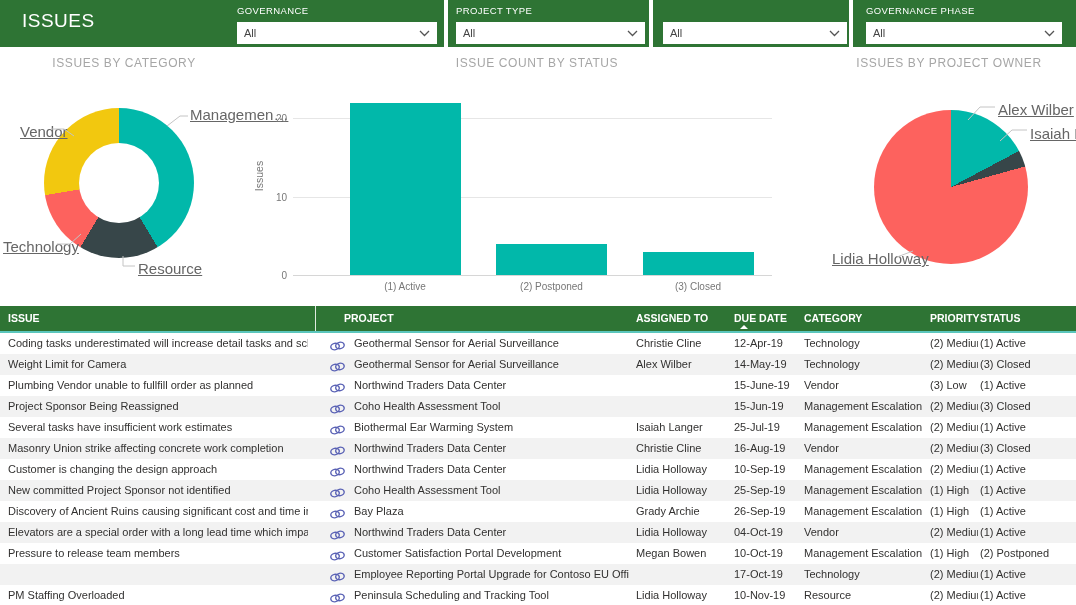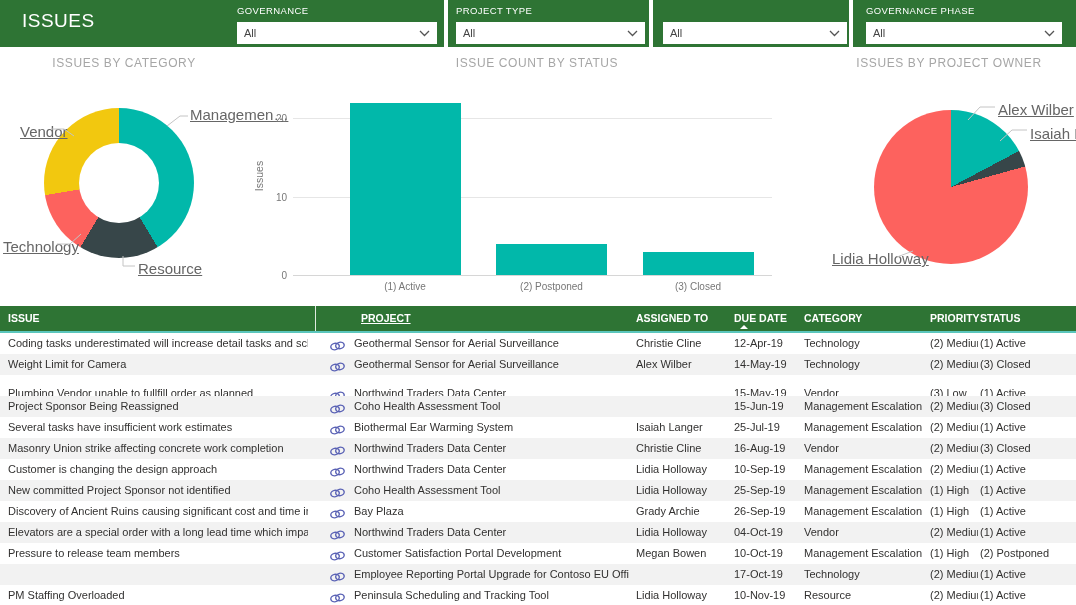--- a/index.html
+++ b/index.html
@@ -135,21 +135,21 @@
       <polyline points="968,120 980,107 995,107"></polyline>
       <polyline points="1000,141 1012,130 1027,130"></polyline>
       <polyline points="897,257 913,251"></polyline>
     </g>
   </svg>
 
   <div class="thead">
     <div class="th-sep"></div>
     <div id="thcells">
         <div class="th" style="left: 8px; width: 300px;">ISSUE</div>
-        <div class="th" style="left: 361px; width: 275px; text-decoration: underline;">PROJECT</div>
+        <div class="th" style="left: 344px; width: 275px;">PROJECT</div>
         <div class="th" style="left: 636px; width: 95px;">ASSIGNED TO</div>
         <div class="th" style="left: 734px; width: 66px;">DUE DATE</div>
         <div class="th" style="left: 804px; width: 122px;">CATEGORY</div>
         <div class="th" style="left: 930px; width: 48px;">PRIORITY</div>
         <div class="th" style="left: 980px; width: 90px;">STATUS</div>
       </div>
     <div class="sort-asc"></div>
   </div>
   <div class="thead-underline"></div>
 
@@ -177,31 +177,31 @@
               <ellipse cx="11" cy="6" rx="4.3" ry="3.2"></ellipse>
             </g>
           </svg></span>
         <div class="td" style="left: 354px; width: 275px;">Geothermal Sensor for Aerial Surveillance</div>
         <div class="td" style="left: 636px; width: 95px;">Alex Wilber</div>
         <div class="td" style="left: 734px; width: 66px;">14-May-19</div>
         <div class="td" style="left: 804px; width: 122px;">Technology</div>
         <div class="td" style="left: 930px; width: 48px;">(2) Medium</div>
         <div class="td" style="left: 980px; width: 90px;">(3) Closed</div>
       </div>
-      <div class="trow" style="top: 50px;">
+      <div class="trow" style="top: 42px;">
         <div class="td" style="left: 8px; width: 300px;">Plumbing Vendor unable to fullfill order as planned</div>
         <span class="td-icon"><svg width="17" height="12" viewBox="0 0 17 12">
             <g fill="none" stroke="#5A62B5" stroke-width="1.4" transform="rotate(-12 8.5 6)">
               <ellipse cx="6" cy="6" rx="4.3" ry="3.2"></ellipse>
               <ellipse cx="11" cy="6" rx="4.3" ry="3.2"></ellipse>
             </g>
           </svg></span>
         <div class="td" style="left: 354px; width: 275px;">Northwind Traders Data Center</div>
         <div class="td" style="left: 636px; width: 95px;"></div>
-        <div class="td" style="left: 734px; width: 66px;">15-May-19</div>
+        <div class="td" style="left: 734px; width: 66px;">15-June-19</div>
         <div class="td" style="left: 804px; width: 122px;">Vendor</div>
         <div class="td" style="left: 930px; width: 48px;">(3) Low</div>
         <div class="td" style="left: 980px; width: 90px;">(1) Active</div>
       </div>
       <div class="trow alt" style="top: 63px;">
         <div class="td" style="left: 8px; width: 300px;">Project Sponsor Being Reassigned</div>
         <span class="td-icon"><svg width="17" height="12" viewBox="0 0 17 12">
             <g fill="none" stroke="#5A62B5" stroke-width="1.4" transform="rotate(-12 8.5 6)">
               <ellipse cx="6" cy="6" rx="4.3" ry="3.2"></ellipse>
               <ellipse cx="11" cy="6" rx="4.3" ry="3.2"></ellipse>

